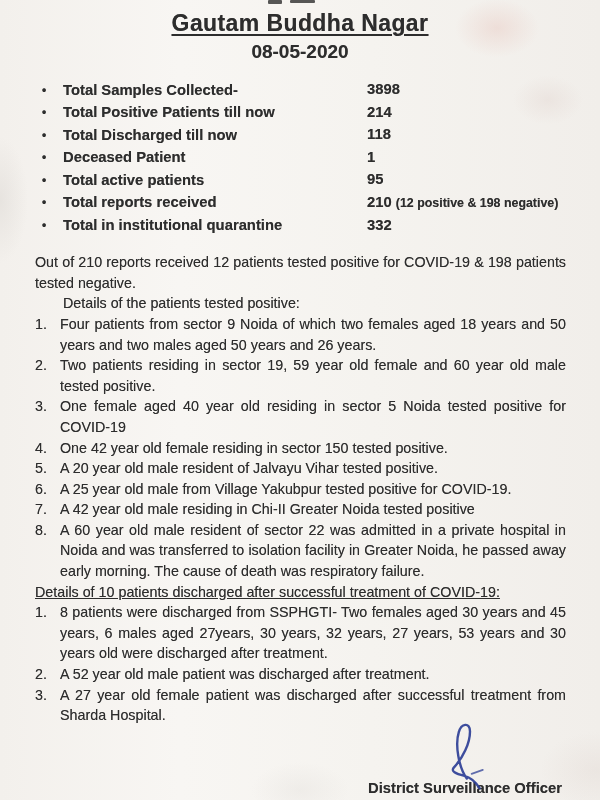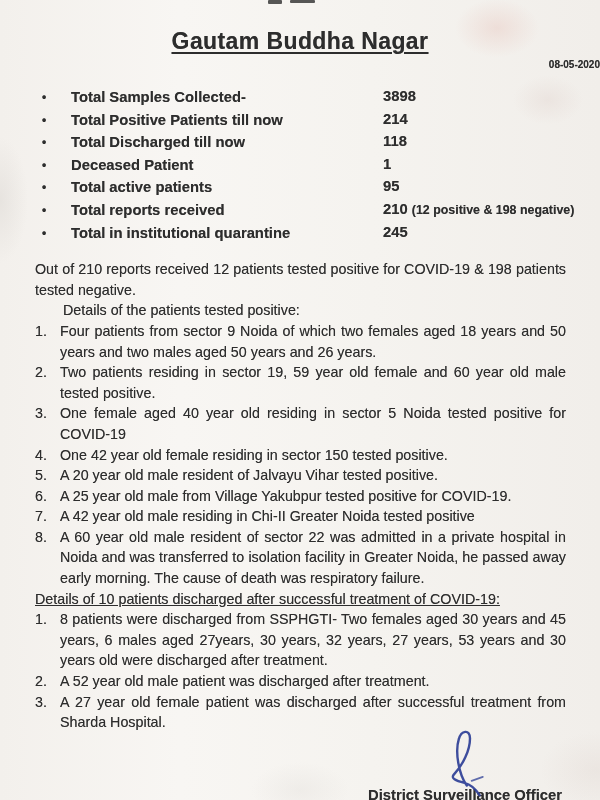--- a/index.html
+++ b/index.html
@@ -1,21 +1,21 @@
 <!DOCTYPE html>
 <html><head>
 <meta charset="utf-8">
 <style>
   html,body { margin:0; padding:0; background:#f4f1ed; }
   .page {
     position:relative;
     width:600px; height:800px;
     overflow:hidden;
     box-sizing:border-box;
-    padding-top:28px;
+    padding-top:10px;
     color:#2d2d2d;
     font-family:"Liberation Sans", sans-serif;
     text-shadow:0 0 0.5px rgba(45,45,45,0.55);
     background:
       radial-gradient(60px 42px at 497px 28px, rgba(226,180,170,0.30), transparent 70%),
       radial-gradient(50px 35px at 548px 100px, rgba(212,190,184,0.22), transparent 70%),
       radial-gradient(40px 90px at 0px 200px, rgba(200,195,190,0.28), transparent 70%),
       radial-gradient(80px 55px at 596px 770px, rgba(214,200,194,0.22), transparent 70%),
       radial-gradient(70px 40px at 300px 790px, rgba(205,200,195,0.18), transparent 70%),
       linear-gradient(90deg, #f3f0ec, #f8f6f3 30%, #f5f3ef 62%, #f1eeea);
@@ -24,24 +24,24 @@
   .artifact.a1 { top:0; left:268px; width:14px; height:4px; }
   .artifact.a2 { top:0; left:290px; width:25px; height:3px; }
 
   .title {
     text-align:center;
     font-size:23px; font-weight:bold; letter-spacing:.4px;
     text-decoration:underline;
     text-decoration-thickness:2px;
     text-underline-offset:3px;
   }
-  .date { text-align:right; font-size:10px; font-weight:bold; margin-top:4px; }
+  .date { text-align:center; font-size:19px; font-weight:bold; margin-top:4px; }
 
   .stats { margin:16px 34px 0 42px; font-size:14.8px; font-weight:bold; }
-  .stat-row { display:flex; line-height:21.6px; align-items:flex-end;gap:8px; }
+  .stat-row { display:flex; line-height:21.6px; align-items:center; }
   .stat-bullet { width:21px; flex:none; font-size:12px; }
   .stat-bullet::before { content:"•"; }
   .stat-label { width:304px; flex:none; }
   .stat-value { white-space:nowrap; }
   .stat-note { font-size:12.4px; }
 
   .body-text { font-size:14.3px; line-height:20.6px; }
   .summary { margin:15px 34px 0 35px; text-align:justify; }
   .sub-heading { margin:0 34px 0 63px; }
   .section-heading { margin:0 34px 0 35px;text-decoration:underline; }
@@ -98,21 +98,21 @@
       <span class="stat-value"><span>95</span> <span class="stat-note"></span></span>
     </div>
     <div class="stat-row">
       <span class="stat-bullet"></span>
       <span class="stat-label">Total reports received</span>
       <span class="stat-value"><span>210</span> <span class="stat-note">(12 positive &amp; 198 negative)</span></span>
     </div>
     <div class="stat-row">
       <span class="stat-bullet"></span>
       <span class="stat-label">Total in institutional quarantine</span>
-      <span class="stat-value"><span>245</span> <span class="stat-note"></span></span>
+      <span class="stat-value"><span>332</span> <span class="stat-note"></span></span>
     </div>
   </div>
 
   <div class="summary body-text">Out of 210 reports received 12 patients tested positive for COVID-19 &amp; 198 patients tested negative.</div>
 
   <div class="sub-heading body-text">Details of the patients tested positive:</div>
 
   <div class="num-list body-text">
     <div class="num-item">
       <span class="num">1.</span>

